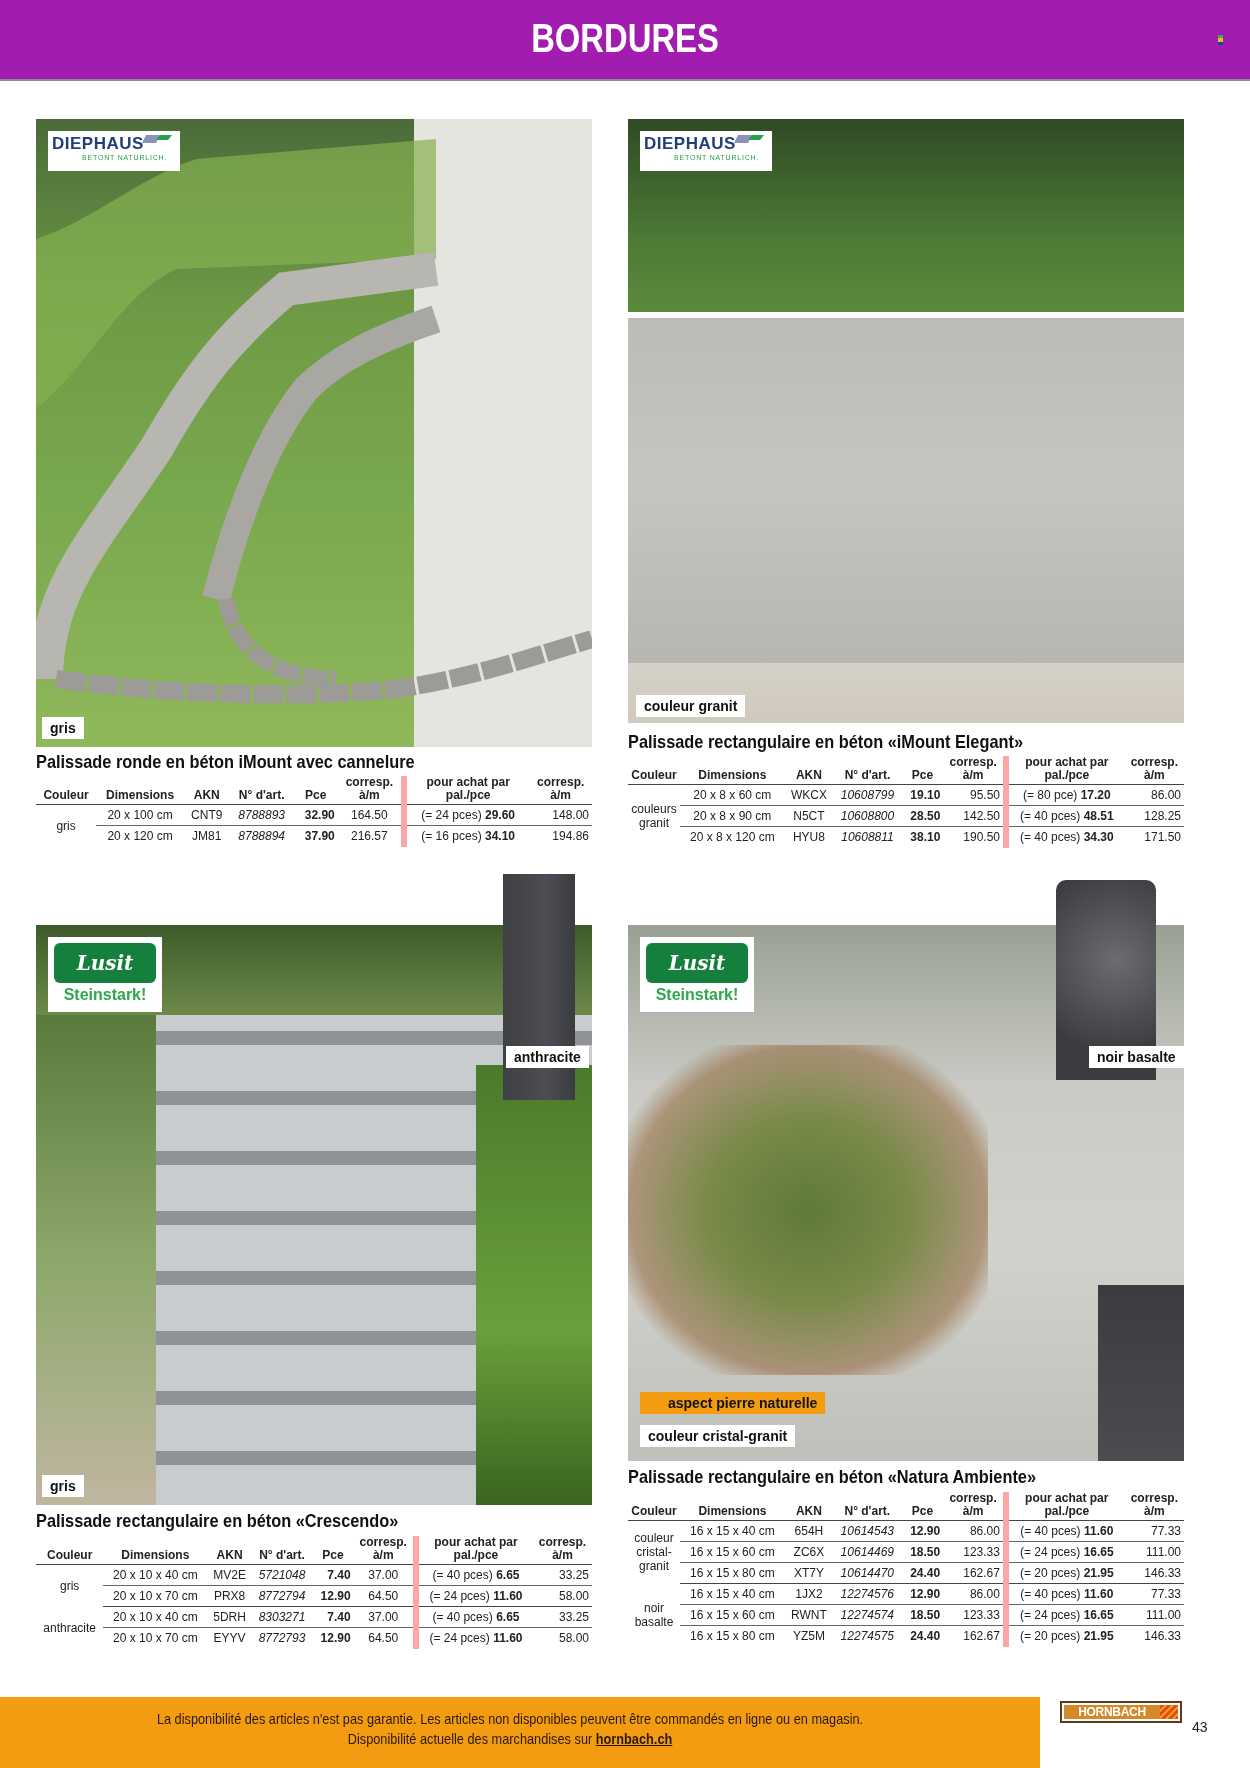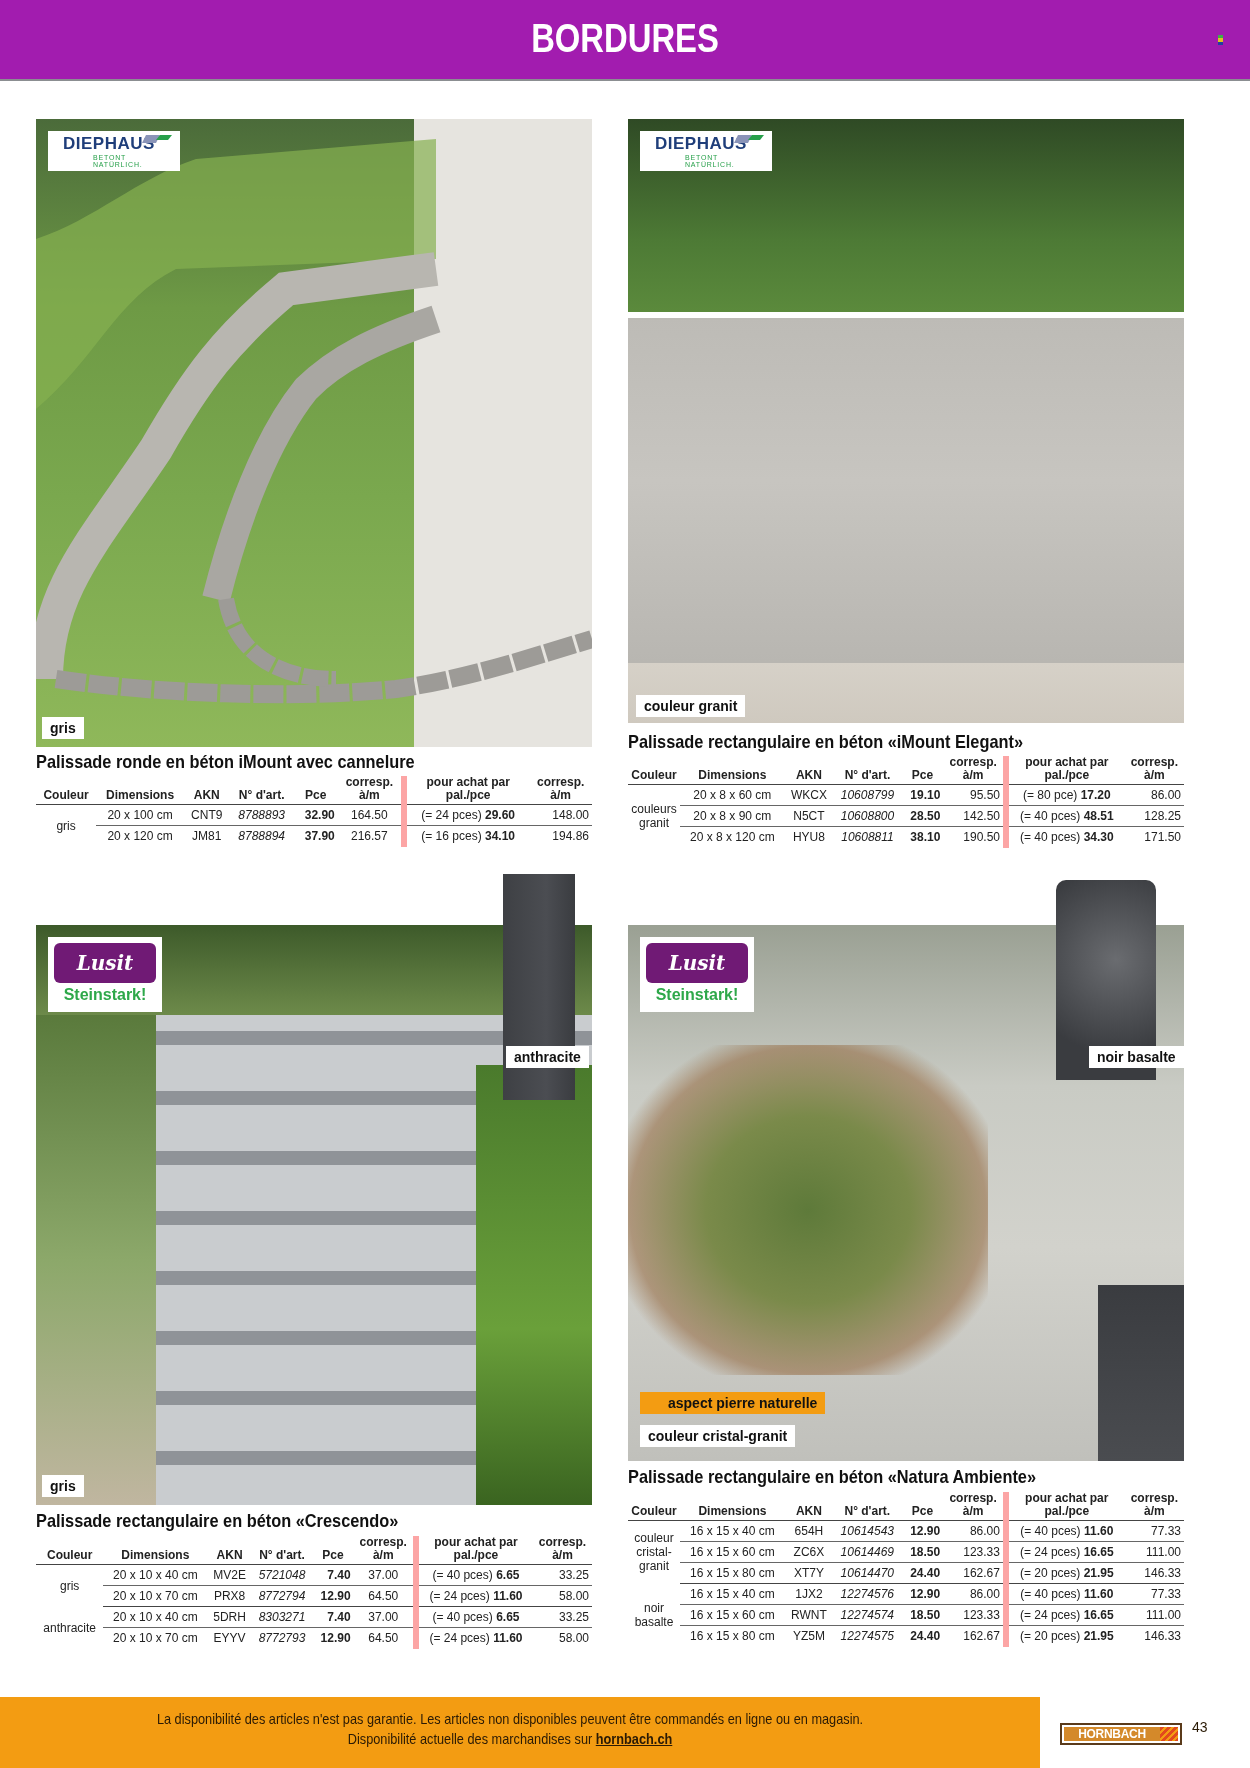--- a/index.html
+++ b/index.html
@@ -7,27 +7,27 @@
   body { position: relative; font-family: "Liberation Sans", "DejaVu Sans", sans-serif; color: #1a1a1a; }
 
   .header { position: absolute; left: 0; top: 0; width: 1250px; height: 81px; background: #a21caf; border-bottom: 2px solid #8b8e91; }
   .header .title { position: absolute; left: 0; right: 0; top: 16px; text-align: center; color: #fff; font-family: "Liberation Sans", sans-serif; font-weight: bold; font-size: 40px; letter-spacing: 0px; transform: scaleX(0.82); transform-origin: center; }
   .header .flag { position: absolute; left: 1218px; top: 35px; width: 5px; height: 10px; }
   .header .flag span { display: block; height: 33.3%; }
 
   .photo { position: absolute; overflow: hidden; }
   .block { position: absolute; }
 
-  .logo-diephaus { position: absolute; background: #fff; width: 132px; height: 40px; padding: 4px 15px; }
+  .logo-diephaus { position: absolute; background: #fff; width: 132px; height: 40px; padding: 4px 4px; }
   .logo-diephaus .name { color: #1f3e7a; font-weight: bold; font-size: 17px; letter-spacing: 0.5px; line-height: 18px; }
   .logo-diephaus .tag { color: #27a04a; font-size: 7px; letter-spacing: 0.8px; margin-top: 1px; padding-left: 30px; }
   .logo-diephaus .mark { position: absolute; right: 8px; top: 4px; width: 30px; height: 10px; }
 
   .logo-lusit { position: absolute; background: #fff; width: 114px; height: 75px; padding: 6px; }
-  .logo-lusit .box { background: #701a75; border-radius: 6px; height: 40px; color: #fff; font-family: "DejaVu Serif", serif; font-style: italic; font-weight: bold; font-size: 20px; text-align: center; line-height: 40px; }
+  .logo-lusit .box { background: #15803d; border-radius: 6px; height: 40px; color: #fff; font-family: "DejaVu Serif", serif; font-style: italic; font-weight: bold; font-size: 20px; text-align: center; line-height: 40px; }
   .logo-lusit .slogan { color: #2ea84a; font-weight: bold; font-size: 16px; margin-top: 3px; text-align: center; }
 
   .label { position: absolute; background: #fff; color: #111; font-weight: bold; font-size: 14px; padding: 3px 8px; line-height: 16px; transform-origin: left; }
   .label.orange { background: #f39c12; }
 
   .ptitle { position: absolute; font-weight: bold; font-size: 19px; color: #111; white-space: nowrap; transform: scaleX(0.86); transform-origin: left; }
 
   table.ptable { position: absolute; border-collapse: collapse; font-size: 12px; color: #222; }
   table.ptable th { font-weight: bold; font-size: 12px; line-height: 13px; padding: 0 2px 2px; text-align: center; vertical-align: bottom; border-bottom: 1.5px solid #444; white-space: nowrap; }
   table.ptable td { height: 21px; padding: 0 3px; white-space: nowrap; text-align: center; border-bottom: 1px solid #666; }
@@ -36,21 +36,21 @@
   table.ptable td.art { font-style: italic; }
   table.ptable td.price { font-weight: bold; text-align: right; }
   table.ptable .vsep { border-left: 6px solid #fca5a5; }
   table.ptable tr.last td { border-bottom: none; }
   table.ptable tr.group-end td { border-bottom: 1.5px solid #444; }
   table.ptable b { font-weight: bold; }
 
   .footer { position: absolute; left: 0; top: 1697px; width: 1040px; height: 71px; background: #f39c12; }
   .footer .text { position: absolute; left: 60px; width: 900px; top: 12px; text-align: center; font-size: 15px; line-height: 20px; color: #2a1a05; transform: scaleX(0.85); transform-origin: center; }
   .footer .link { font-weight: bold; text-decoration: underline; color: #2a1a05; }
-  .footer .brand { position: absolute; left: 1060px; top: 26px; width: 122px; height: 22px; background: #fff; border: 2px solid #5a3a1a; }
+  .footer .brand { position: absolute; left: 1060px; top: 4px; width: 122px; height: 22px; background: #fff; border: 2px solid #5a3a1a; }
   .footer .brand .inner { position: absolute; left: 2px; top: 2px; width: 96px; height: 14px; background: #d4892a; color: #fff; font-weight: bold; font-size: 12px; line-height: 14px; text-align: center; letter-spacing: -0.3px; }
   .footer .brand .k { position: absolute; right: 2px; top: 2px; width: 18px; height: 14px; background: repeating-linear-gradient(135deg, #e24a1c 0 3px, #f39c12 3px 5px); }
   .footer .page { position: absolute; left: 1192px; top: 22px; font-size: 14px; color: #2a1a05; }
 </style>
 </head>
 <body>
 
 <div class="header">
   <div class="title">BORDURES</div>
   <div class="flag">

